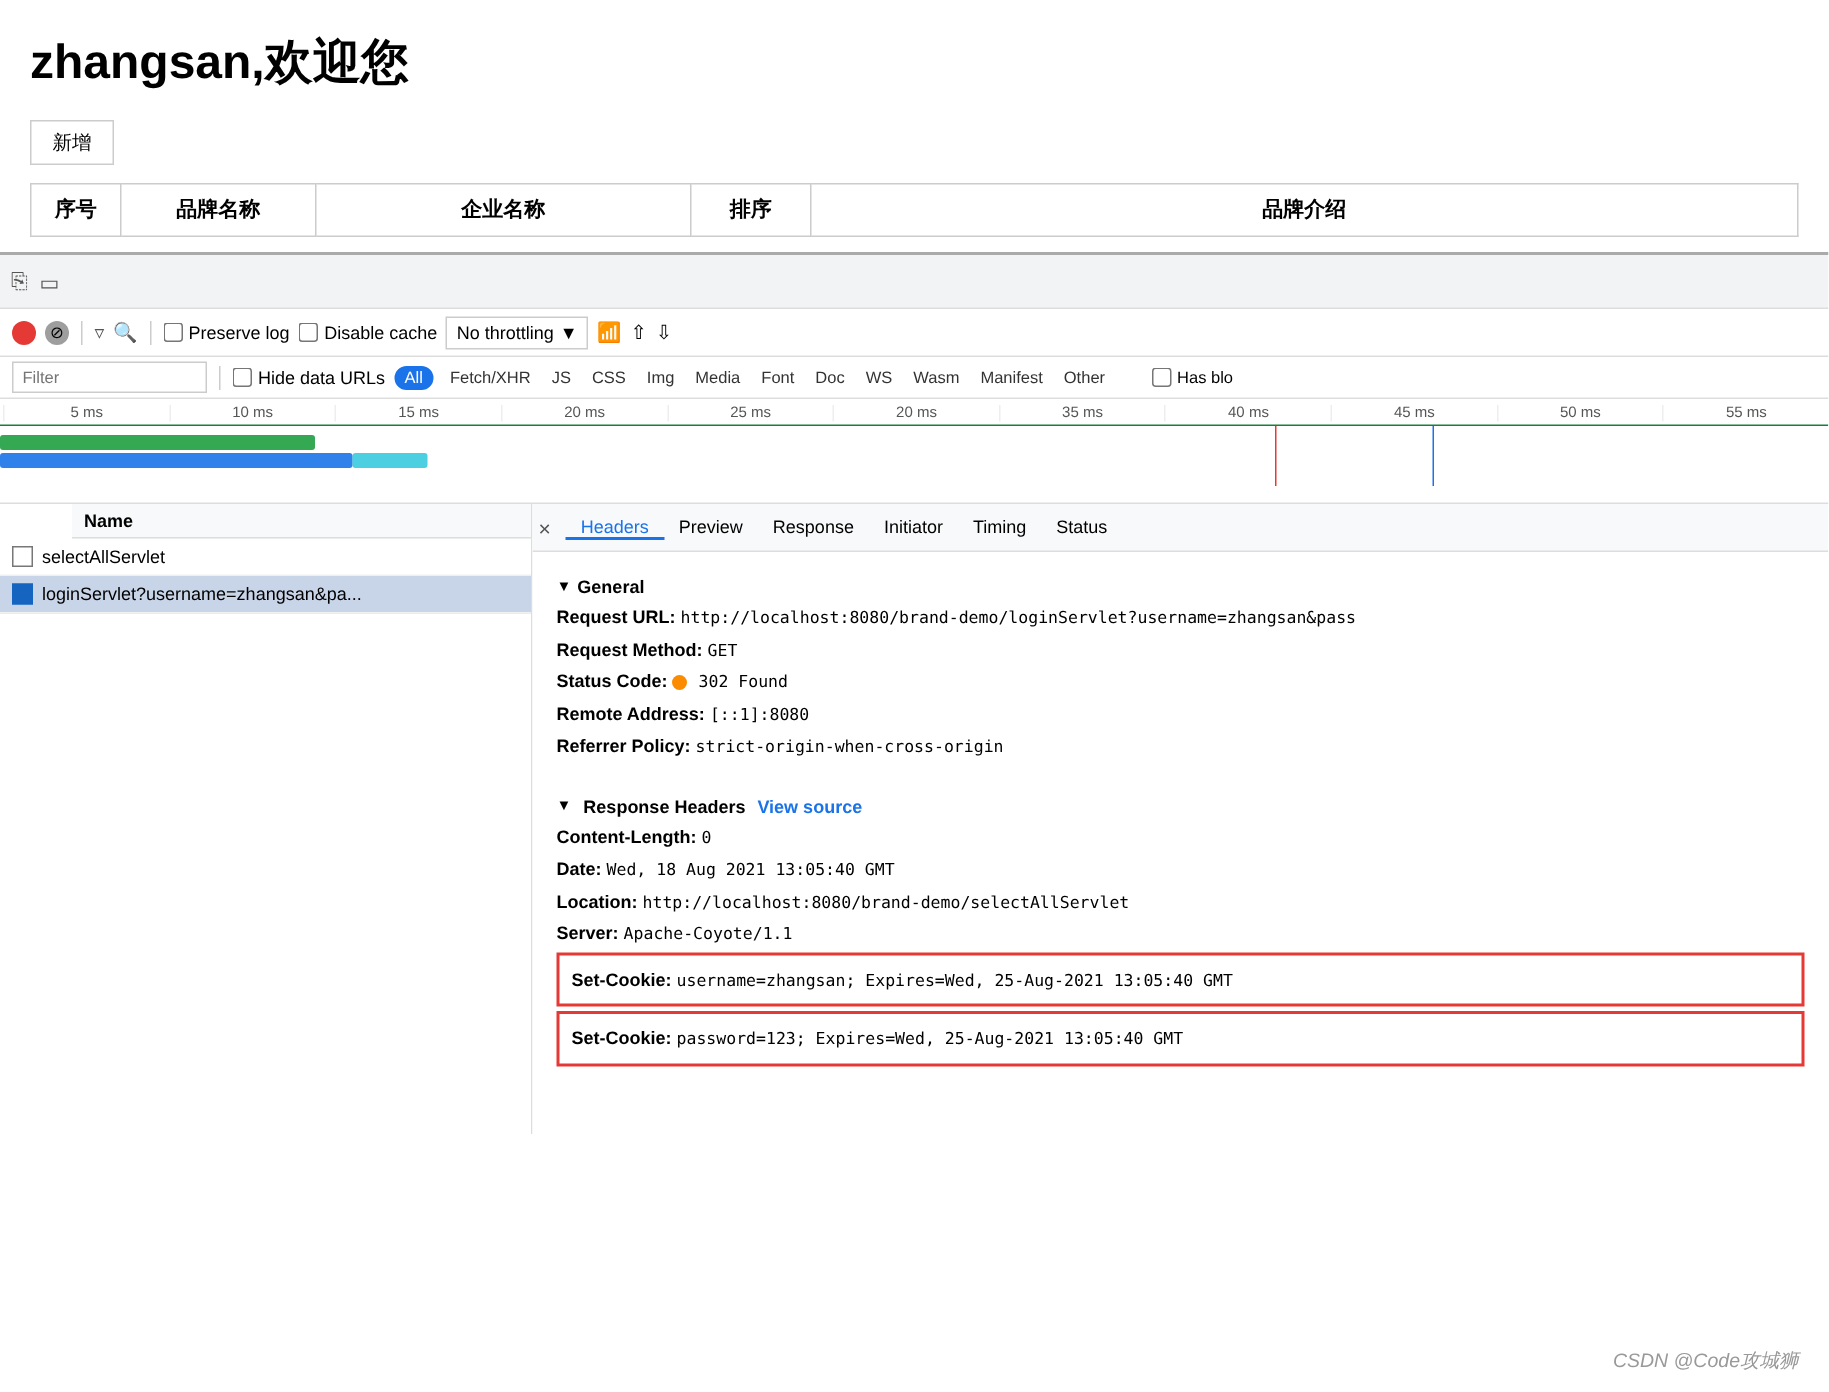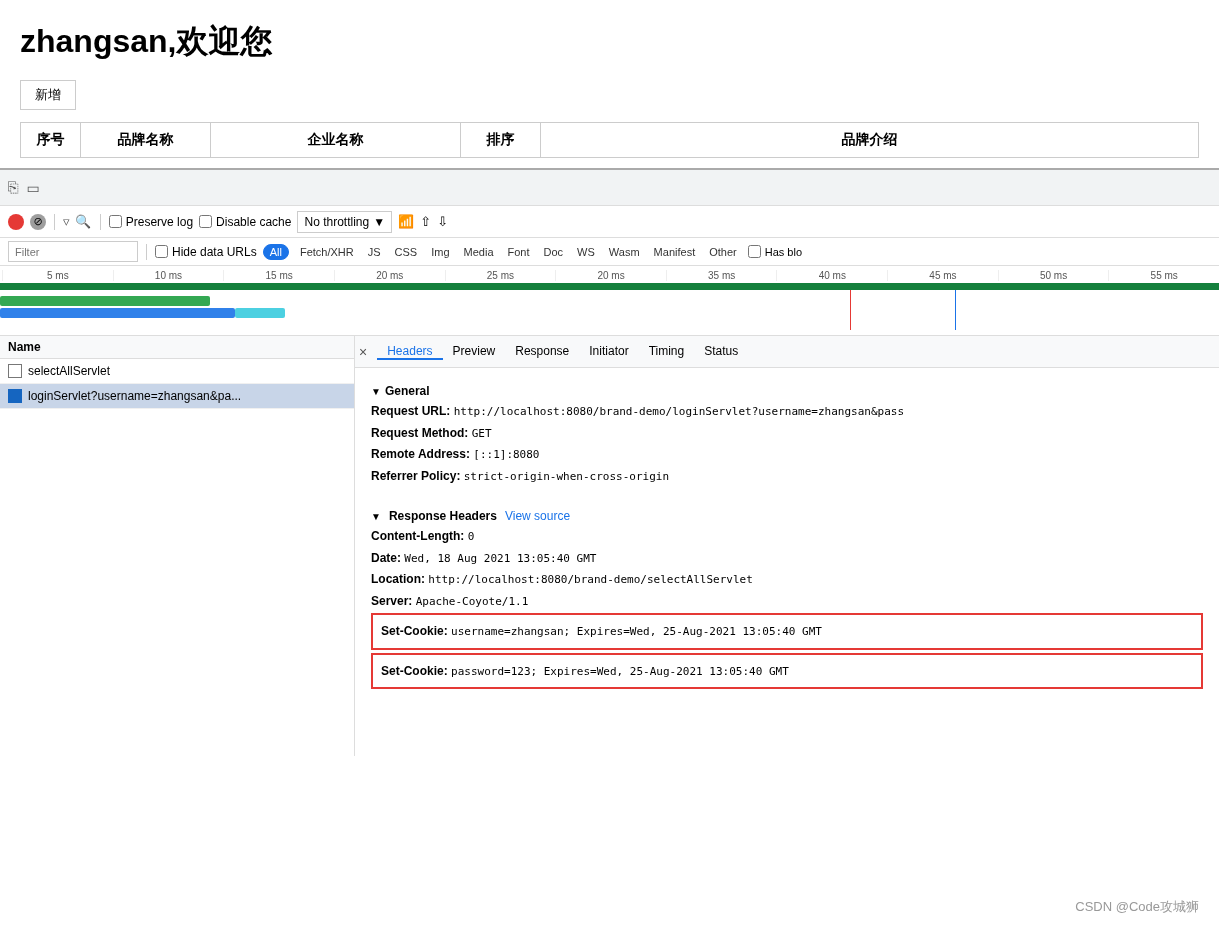--- a/index.html
+++ b/index.html
@@ -31,40 +31,40 @@
     .toolbar-separator { width: 1px; height: 16px; background: #ccc; margin: 0 2px; }
     .toolbar-checkbox { display: flex; align-items: center; gap: 4px; font-size: 12px; cursor: pointer; }
     .toolbar-dropdown { border: 1px solid #ccc; background: #fff; padding: 2px 6px; font-size: 12px; height: 22px; cursor: pointer; display: flex; align-items: center; gap: 4px; }
 
     
     .filter-bar { display: flex; align-items: center; padding: 3px 8px; border-bottom: 1px solid #ddd; gap: 6px; height: 28px; background: #fff; font-size: 11px; }
     .filter-input { border: 1px solid #ccc; padding: 2px 6px; font-size: 11px; height: 21px; width: 130px; }
     .filter-btn { font-size: 11px; padding: 1px 6px; border: 1px solid #ccc; background: #fff; cursor: pointer; }
     .filter-btn.active { background: #1a73e8; color: #fff; border-color: #1a73e8; border-radius: 10px; }
     .filter-type-btn { font-size: 11px; padding: 1px 5px; cursor: pointer; color: #333; }
-    .has-blo { font-size: 11px; }
+    .has-blo { font-size: 11px; margin-left: 20px; }
 
     
     .timeline-area { height: 70px; border-bottom: 1px solid #ddd; background: #fff; position: relative; overflow: hidden; }
-    .timeline-ruler { display: flex; border-bottom: 7px solid #15803d; padding: 4px 0 2px 2px; }
+    .timeline-ruler { display: flex; border-bottom: 1px solid #15803d; padding: 4px 0 2px 2px; }
     .timeline-mark { flex: 1; text-align: center; font-size: 10px; color: #555; border-left: 1px solid #eee; }
     .timeline-bars { position: relative; height: 40px; padding: 4px 0; }
     .tbar { position: absolute; height: 10px; border-radius: 2px; }
     .tbar-blue { background: #1a73e8; }
     .tbar-green { background: #34a853; }
     .tbar-teal { background: #00bcd4; }
     .red-line { position: absolute; top: 0; height: 100%; width: 1px; background: #e53935; }
     .blue-line { position: absolute; top: 0; height: 100%; width: 1px; background: #1a73e8; }
 
     
     .network-main { display: flex; height: 420px; }
 
     
     .requests-panel { width: 355px; border-right: 1px solid #ddd; overflow-y: auto; }
-    .requests-header { display: flex; align-items: center; padding: 4px 8px; border-bottom: 1px solid #ddd; font-size: 12px; font-weight: bold; background: #f8f9fa; }
+    .requests-header { display: flex; align-items: center; padding: 4px 8px; border-bottom: 1px solid #ddd; font-size: 12px; font-weight: bold; background: #f8f9fa; margin-left: 48px; }
     .request-row { padding: 5px 8px; font-size: 12px; cursor: pointer; white-space: nowrap; overflow: hidden; text-overflow: ellipsis; border-bottom: 1px solid #f0f0f0; display: flex; align-items: center; gap: 6px; }
     .request-row.selected { background: #c8d5e8; }
     .req-icon { width: 14px; height: 14px; border: 1px solid #777; display: inline-flex; align-items: center; justify-content: center; font-size: 9px; flex-shrink: 0; }
     .req-icon.blue-icon { background: #1565c0; border-color: #1565c0; }
 
     
     .details-panel { flex: 1; overflow-y: auto; background: #fff; }
 
     
     .details-tabs { display: flex; border-bottom: 1px solid #ddd; background: #f8f9fa; height: 32px; align-items: center; padding: 0 4px; gap: 2px; }
@@ -77,27 +77,27 @@
     .section-header { font-size: 12px; font-weight: bold; margin: 8px 0 4px 0; display: flex; align-items: center; gap: 4px; }
     .section-header::before { content: '▼'; font-size: 10px; }
     .detail-row { margin: 3px 0; font-size: 12px; line-height: 1.5; }
     .detail-key { font-weight: bold; }
     .detail-val { font-family: monospace; font-size: 11px; }
     .status-dot { display: inline-block; width: 10px; height: 10px; border-radius: 50%; background: #fb8c00; margin-right: 4px; vertical-align: middle; }
 
     .response-headers-section { margin-top: 24px; }
     .resp-header-title { font-weight: bold; font-size: 12px; margin-bottom: 4px; display: flex; align-items: center; gap: 8px; }
     .resp-header-title::before { content: '▼'; font-size: 10px; }
-    .view-source-link { font-weight: normal; color: #1a73e8; cursor: pointer; font-size: 12px; }
+    .view-source-link { font-weight: bold; color: #1a73e8; cursor: pointer; font-size: 12px; }
 
     .set-cookie-box { border: 2px solid #e53935; padding: 4px 8px; margin: 3px 0; background: #fff; }
     .set-cookie-row { font-size: 12px; }
 
     
-    .watermark { position: fixed; bottom: 12px; right: 20px; font-size: 13px; color: #999; }
+    .watermark { position: fixed; bottom: 12px; right: 20px; font-size: 13px; color: #999; font-style: italic; }
 
     
     ::-webkit-scrollbar { width: 6px; height: 6px; }
     ::-webkit-scrollbar-thumb { background: #ccc; border-radius: 3px; }
   </style>
 </head>
 <body>
 
 <div class="page-content">
   <div class="page-title">zhangsan,欢迎您</div>
@@ -244,20 +244,25 @@
         <div class="detail-row">
           <span class="detail-key">Request URL:</span>
           <span class="detail-val">http://localhost:8080/brand-demo/loginServlet?username=zhangsan&amp;pass</span>
         </div>
 
         <div class="detail-row">
           <span class="detail-key">Request Method:</span>
           <span class="detail-val">GET</span>
         </div>
 
+        <div class="detail-row">
+          <span class="detail-key">Status Code:</span>
+          <span class="status-dot"></span>
+          <span class="detail-val">302 Found</span>
+        </div>
 
         <div class="detail-row">
           <span class="detail-key">Remote Address:</span>
           <span class="detail-val">[::1]:8080</span>
         </div>
 
         <div class="detail-row">
           <span class="detail-key">Referrer Policy:</span>
           <span class="detail-val">strict-origin-when-cross-origin</span>
         </div>

